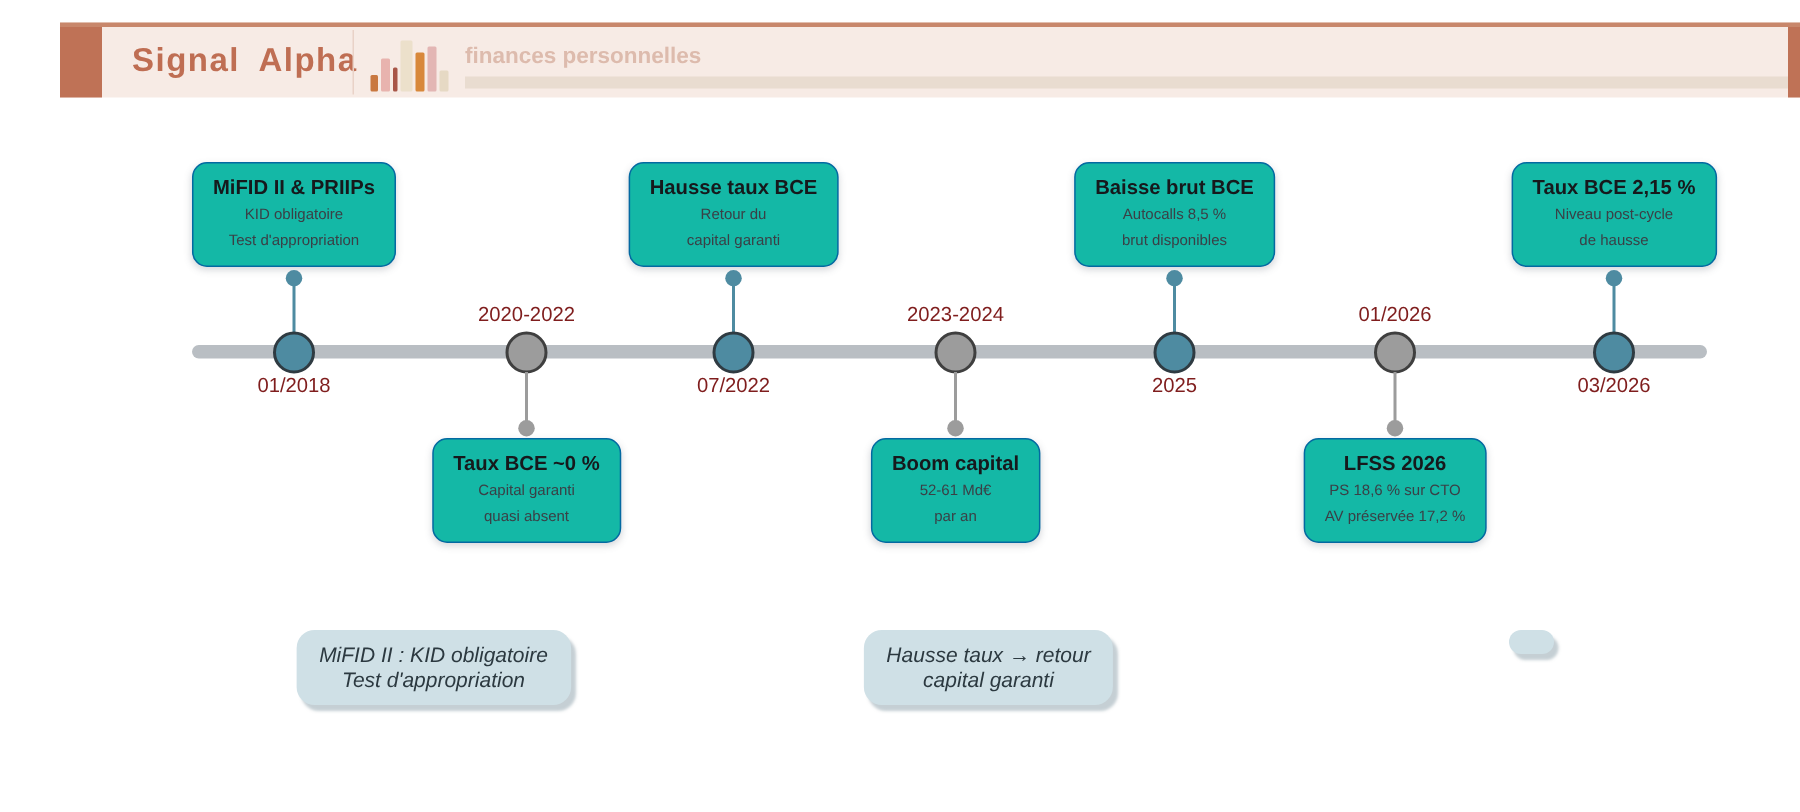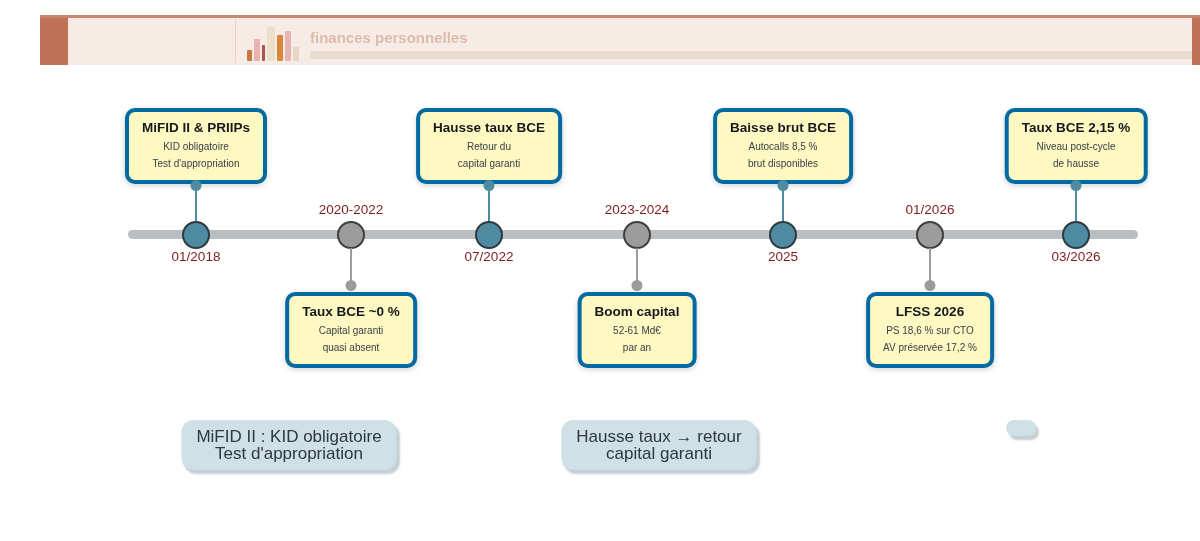--- a/index.html
+++ b/index.html
@@ -55,50 +55,51 @@
 
   .date-label{
     position:absolute;left:0;transform:translateX(-50%);
     font-size:13.5px;color:#7f1d1d;white-space:nowrap;
   }
   .date-label.below{top:249px;}
   .date-label.above{top:202px;}
 
   .callout{
     position:absolute;left:0;transform:translateX(-50%);
-    background:#fef9c3;border:4px solid #0369a1;border-radius:10px;
+    background:#14b8a6;border:1px solid #0369a1;border-radius:10px;
     padding:8px 13px;text-align:center;white-space:nowrap;
     box-shadow:0 2px 5px rgba(90,100,110,0.25);
   }
   .callout.top{top:108px;}
   .callout.bottom{top:292px;}
   .callout-title{font-size:13.5px;font-weight:bold;color:#16191c;margin-bottom:3px;}
   .callout-line{font-size:10px;color:#3a4046;line-height:17px;}
 
   
   .annotation{
     position:absolute;top:420px;transform:translateX(-50%);
     background:#cfe0e6;border-radius:12px;padding:8px 15px;
-    text-align:center;white-space:nowrap;
-    font-size:17px;color:#2c3940;line-height:17px;
+    text-align:center;white-space:nowrap;font-style:italic;
+    font-size:14px;color:#2c3940;line-height:17px;
     box-shadow:3px 4px 2px rgba(140,160,170,0.5);
   }
   .a1{left:289px;} .a2{left:659px;} .a3{left:1021px;}
 
   
   .e1{left:196px;} .e2{left:351px;} .e3{left:489px;} .e4{left:637px;}
   .e5{left:783px;} .e6{left:930px;} .e7{left:1076px;}
 </style>
 </head>
 <body>
 
 <div class="stage">
 
   <div class="header-band">
     <div class="brand-square"></div>
+    <div class="brand-title">Signal Alpha</div>
     <div class="header-divider"></div>
     <div class="logo">
       <span class="b b1"></span>
       <span class="b b2"></span>
       <span class="b b3"></span>
       <span class="b b4"></span>
       <span class="b b5"></span>
       <span class="b b6"></span>
       <span class="b b7"></span>
     </div>

